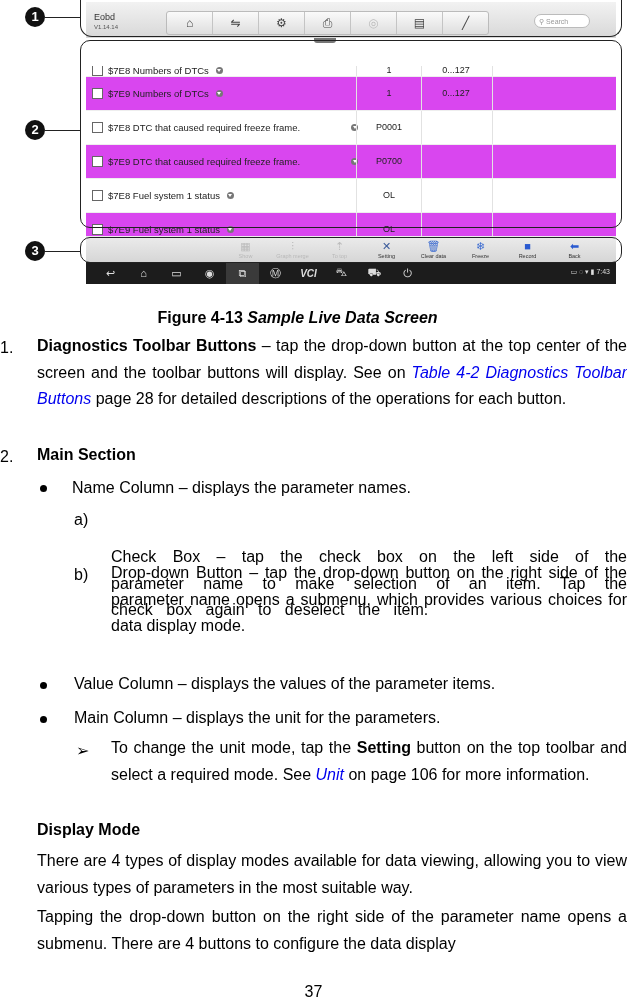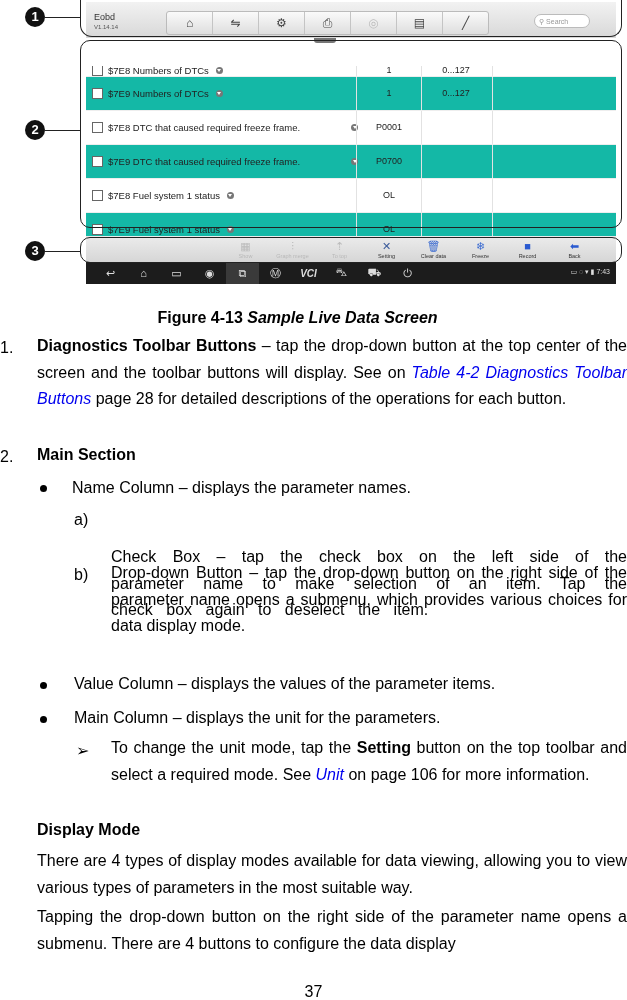--- a/index.html
+++ b/index.html
@@ -18,21 +18,21 @@
   .app-ver { display:block; font-size:6px; color:#555; }
   .tb-group { position:absolute; left:80px; top:9px; height:22px; display:flex; border:1px solid #bbb; border-radius:3px; background:linear-gradient(#fafafa,#dedede); }
   .tb-btn { width:45px; height:22px; border-right:1px solid #c4c4c4; display:flex; align-items:center; justify-content:center; font-size:12px; color:#444; }
   .tb-btn:last-child { border-right:none; }
   .tb-btn.dim { color:#bbb; }
   .search { position:absolute; right:26px; top:12px; width:56px; height:14px; background:#fff; border:1px solid #bbb; border-radius:8px; font-size:7px; color:#999; line-height:14px; padding-left:4px; box-sizing:border-box; }
   .handle { position:absolute; left:228px; top:36px; width:22px; height:5px; background:#777; border-radius:0 0 3px 3px; }
 
   .table { position:absolute; left:0; top:48px; width:100%;margin-top:16px; }
   .row { position:relative; height:33px; border-bottom:1px solid #eee; }
-  .row.alt { background:#14b8a6; }
+  .row.alt { background:#d946ef; }
   .col-name { position:absolute; left:6px; top:0; height:33px; display:flex; align-items:center; font-size:9.5px; color:#222; }
   .cb { width:9px; height:9px; border:1px solid #666; margin-right:5px; background:#fff; }
   .dd { display:inline-block; width:7px; height:7px; border-radius:50%; background:#777; margin-left:7px; position:relative; }
   .dd::after { content:""; position:absolute; left:1.5px; top:2px; border-left:2px solid transparent; border-right:2px solid transparent; border-top:3px solid #fff; }
   .dd-right { position:absolute; left:258px; top:13px; }
   .col-value { position:absolute; left:270px; width:64px; top:0; height:33px; line-height:33px; text-align:center; font-size:9px; color:#222; border-left:1px solid #e2e2e2; border-right:1px solid #e2e2e2; }
   .col-unit { position:absolute; left:334px; width:72px; top:0; height:33px; line-height:33px; text-align:center; font-size:9px; color:#222; border-right:1px solid #e2e2e2; }
 
   .bottombar { position:absolute; left:0; top:234px; width:100%; height:26px; background:linear-gradient(#ececec,#d6d6d6); display:flex; justify-content:flex-end; padding-right:18px; box-sizing:border-box; }
   .bb-btn { width:47px; display:flex; flex-direction:column; align-items:center; justify-content:center; }

